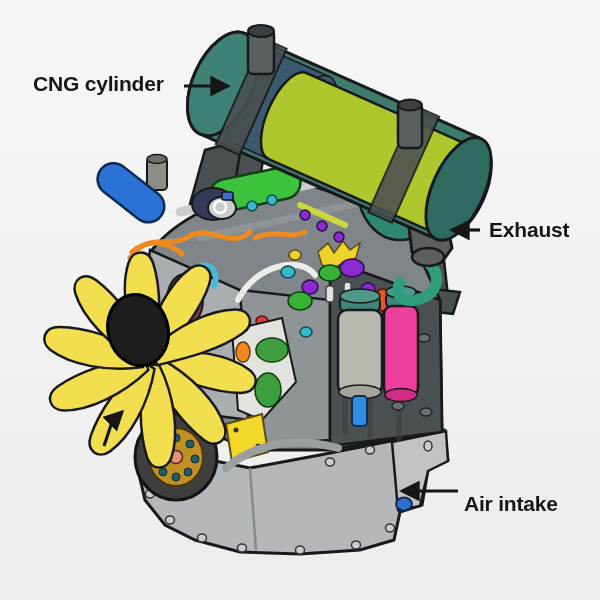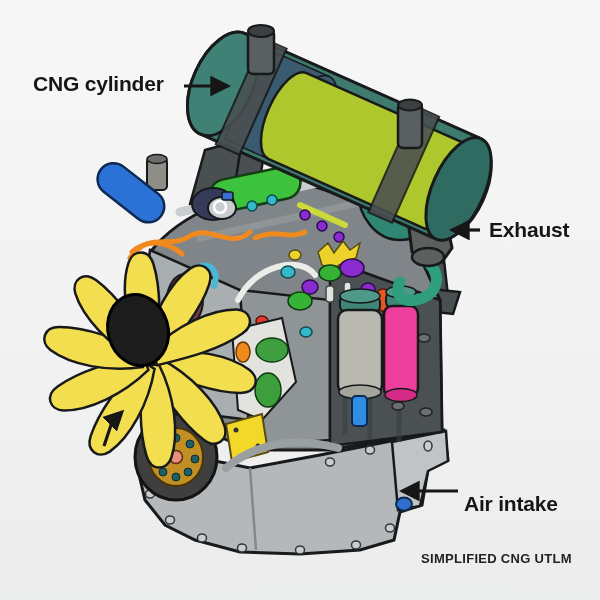--- a/index.html
+++ b/index.html
@@ -247,15 +247,14 @@
     <line x1="184" y1="86" x2="228" y2="86" marker-end="url(#arrow)"></line>
     <line x1="480" y1="230" x2="452" y2="230" marker-end="url(#arrow)"></line>
     <polyline points="104,446 112,422 122,412" marker-end="url(#arrow)"></polyline>
     <line x1="458" y1="491" x2="402" y2="491" marker-end="url(#arrow)"></line>
   </g>
 </svg>
 
 <span class="callout lbl-cng">CNG cylinder</span>
 <span class="callout lbl-exh">Exhaust</span>
 <span class="callout lbl-air">Air intake</span>
-<span class="caption">SIMPLIFIED CNG UTLM</span>
 
 </div>
 
 </body></html>

